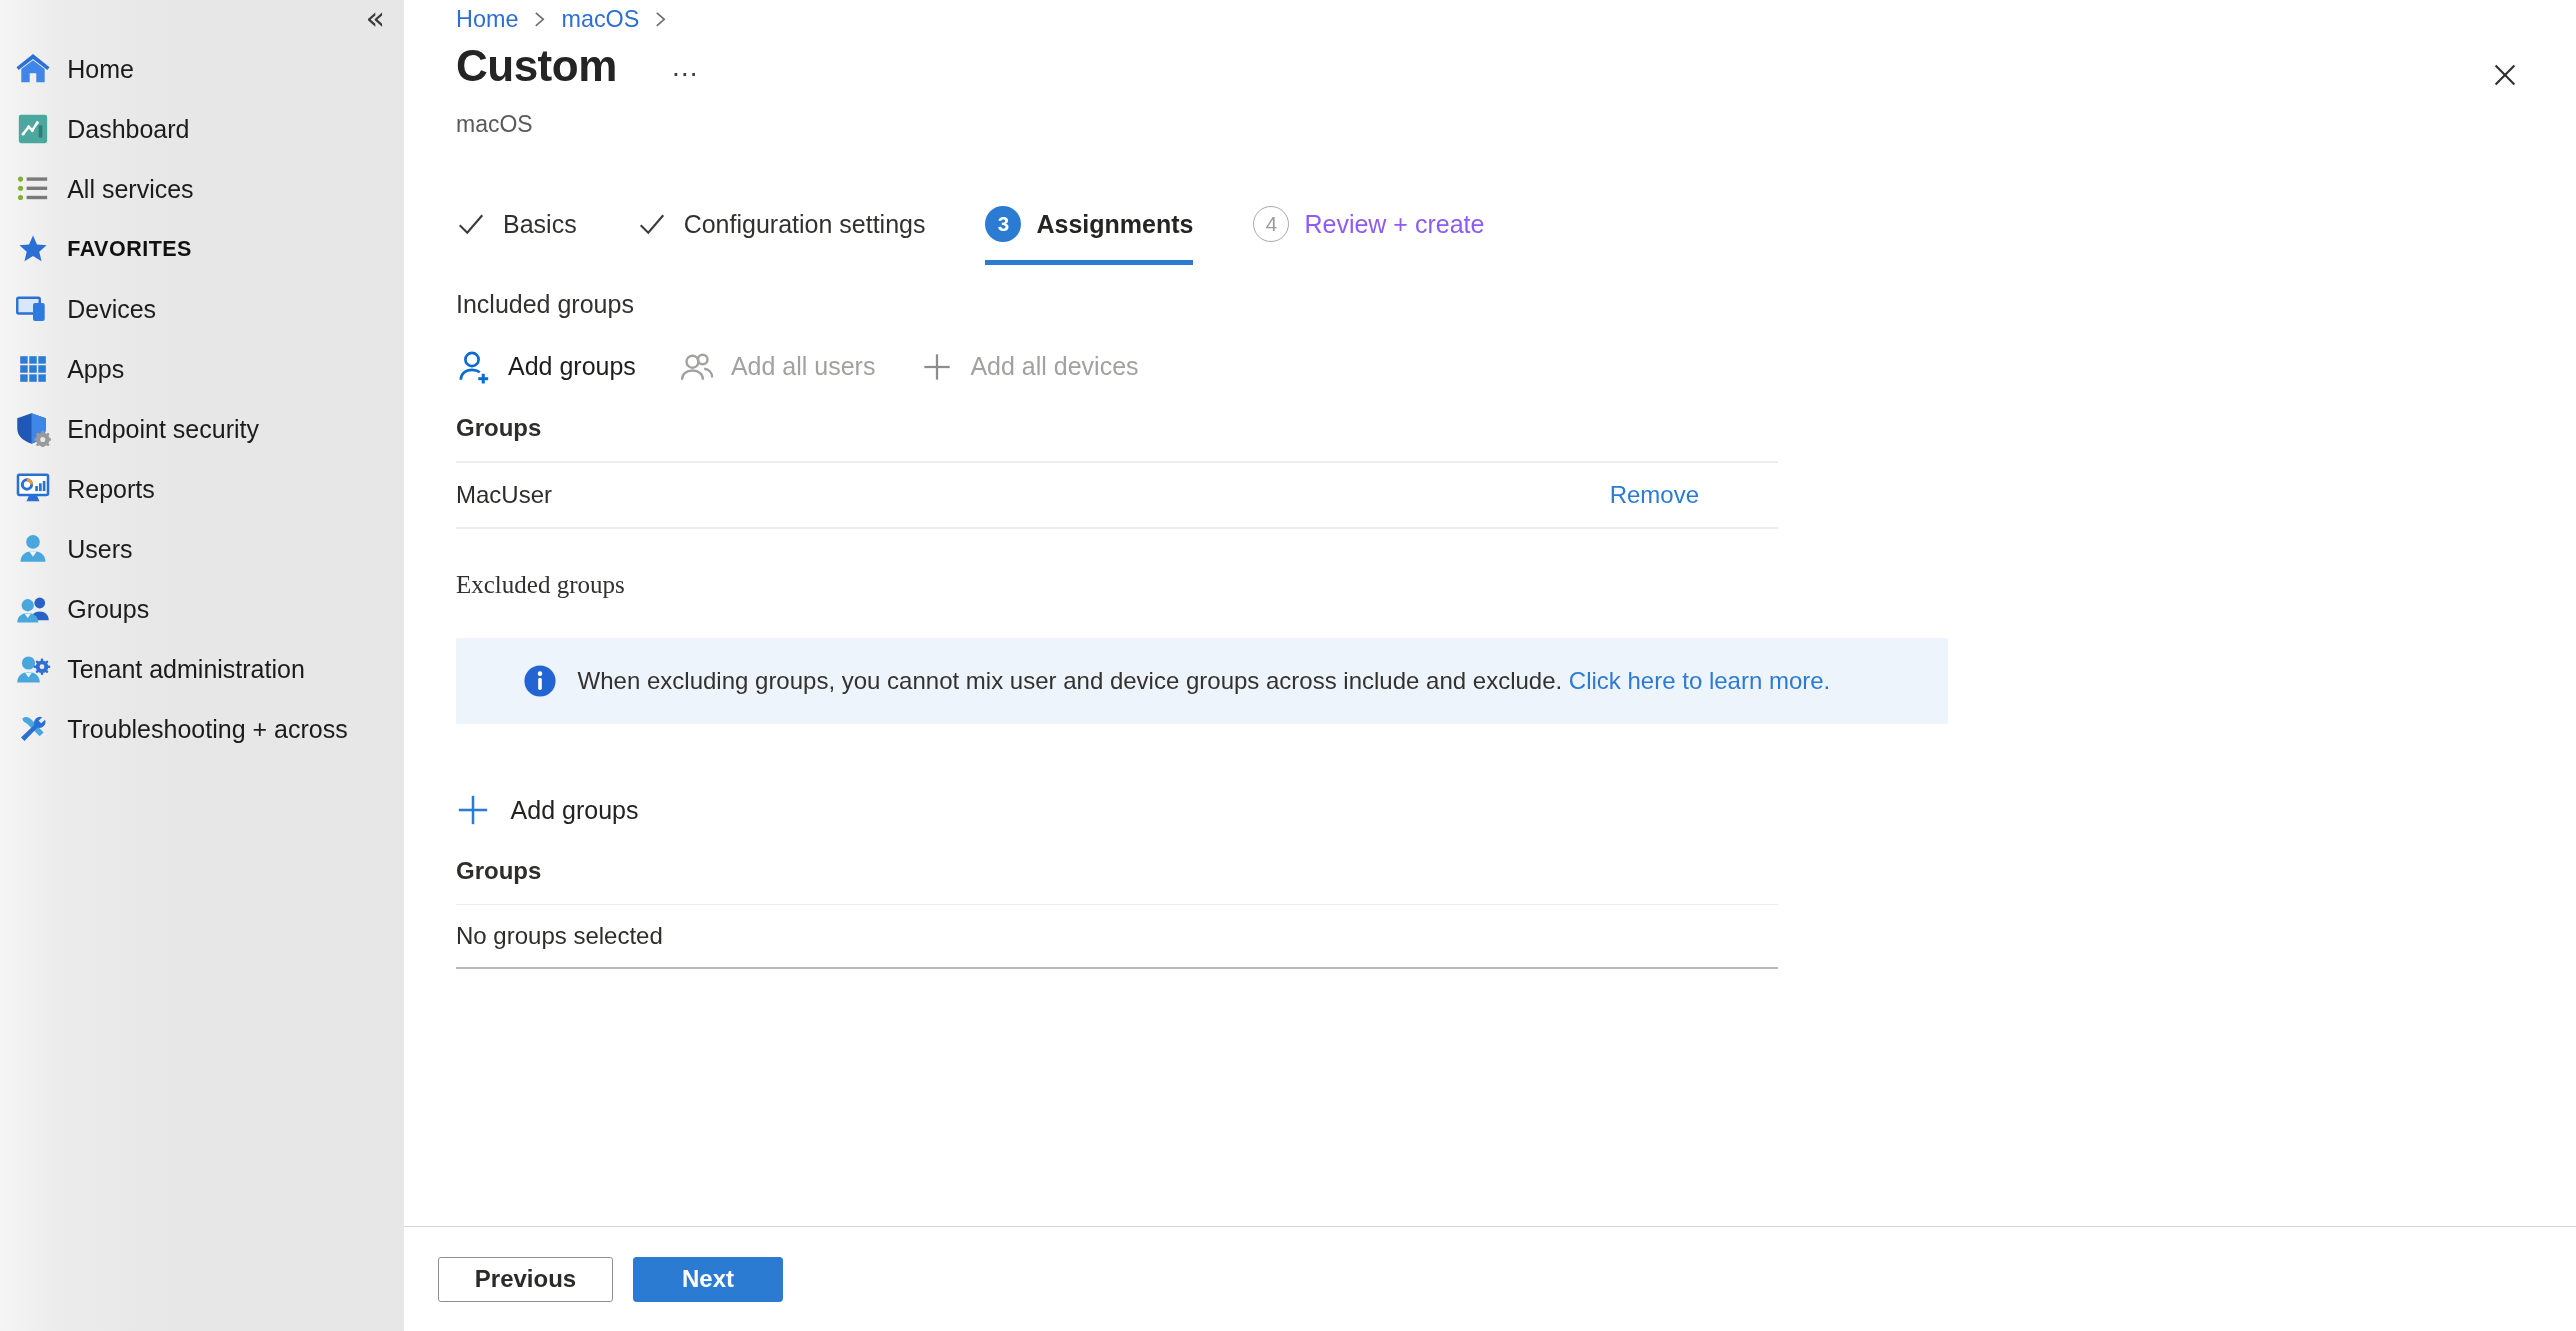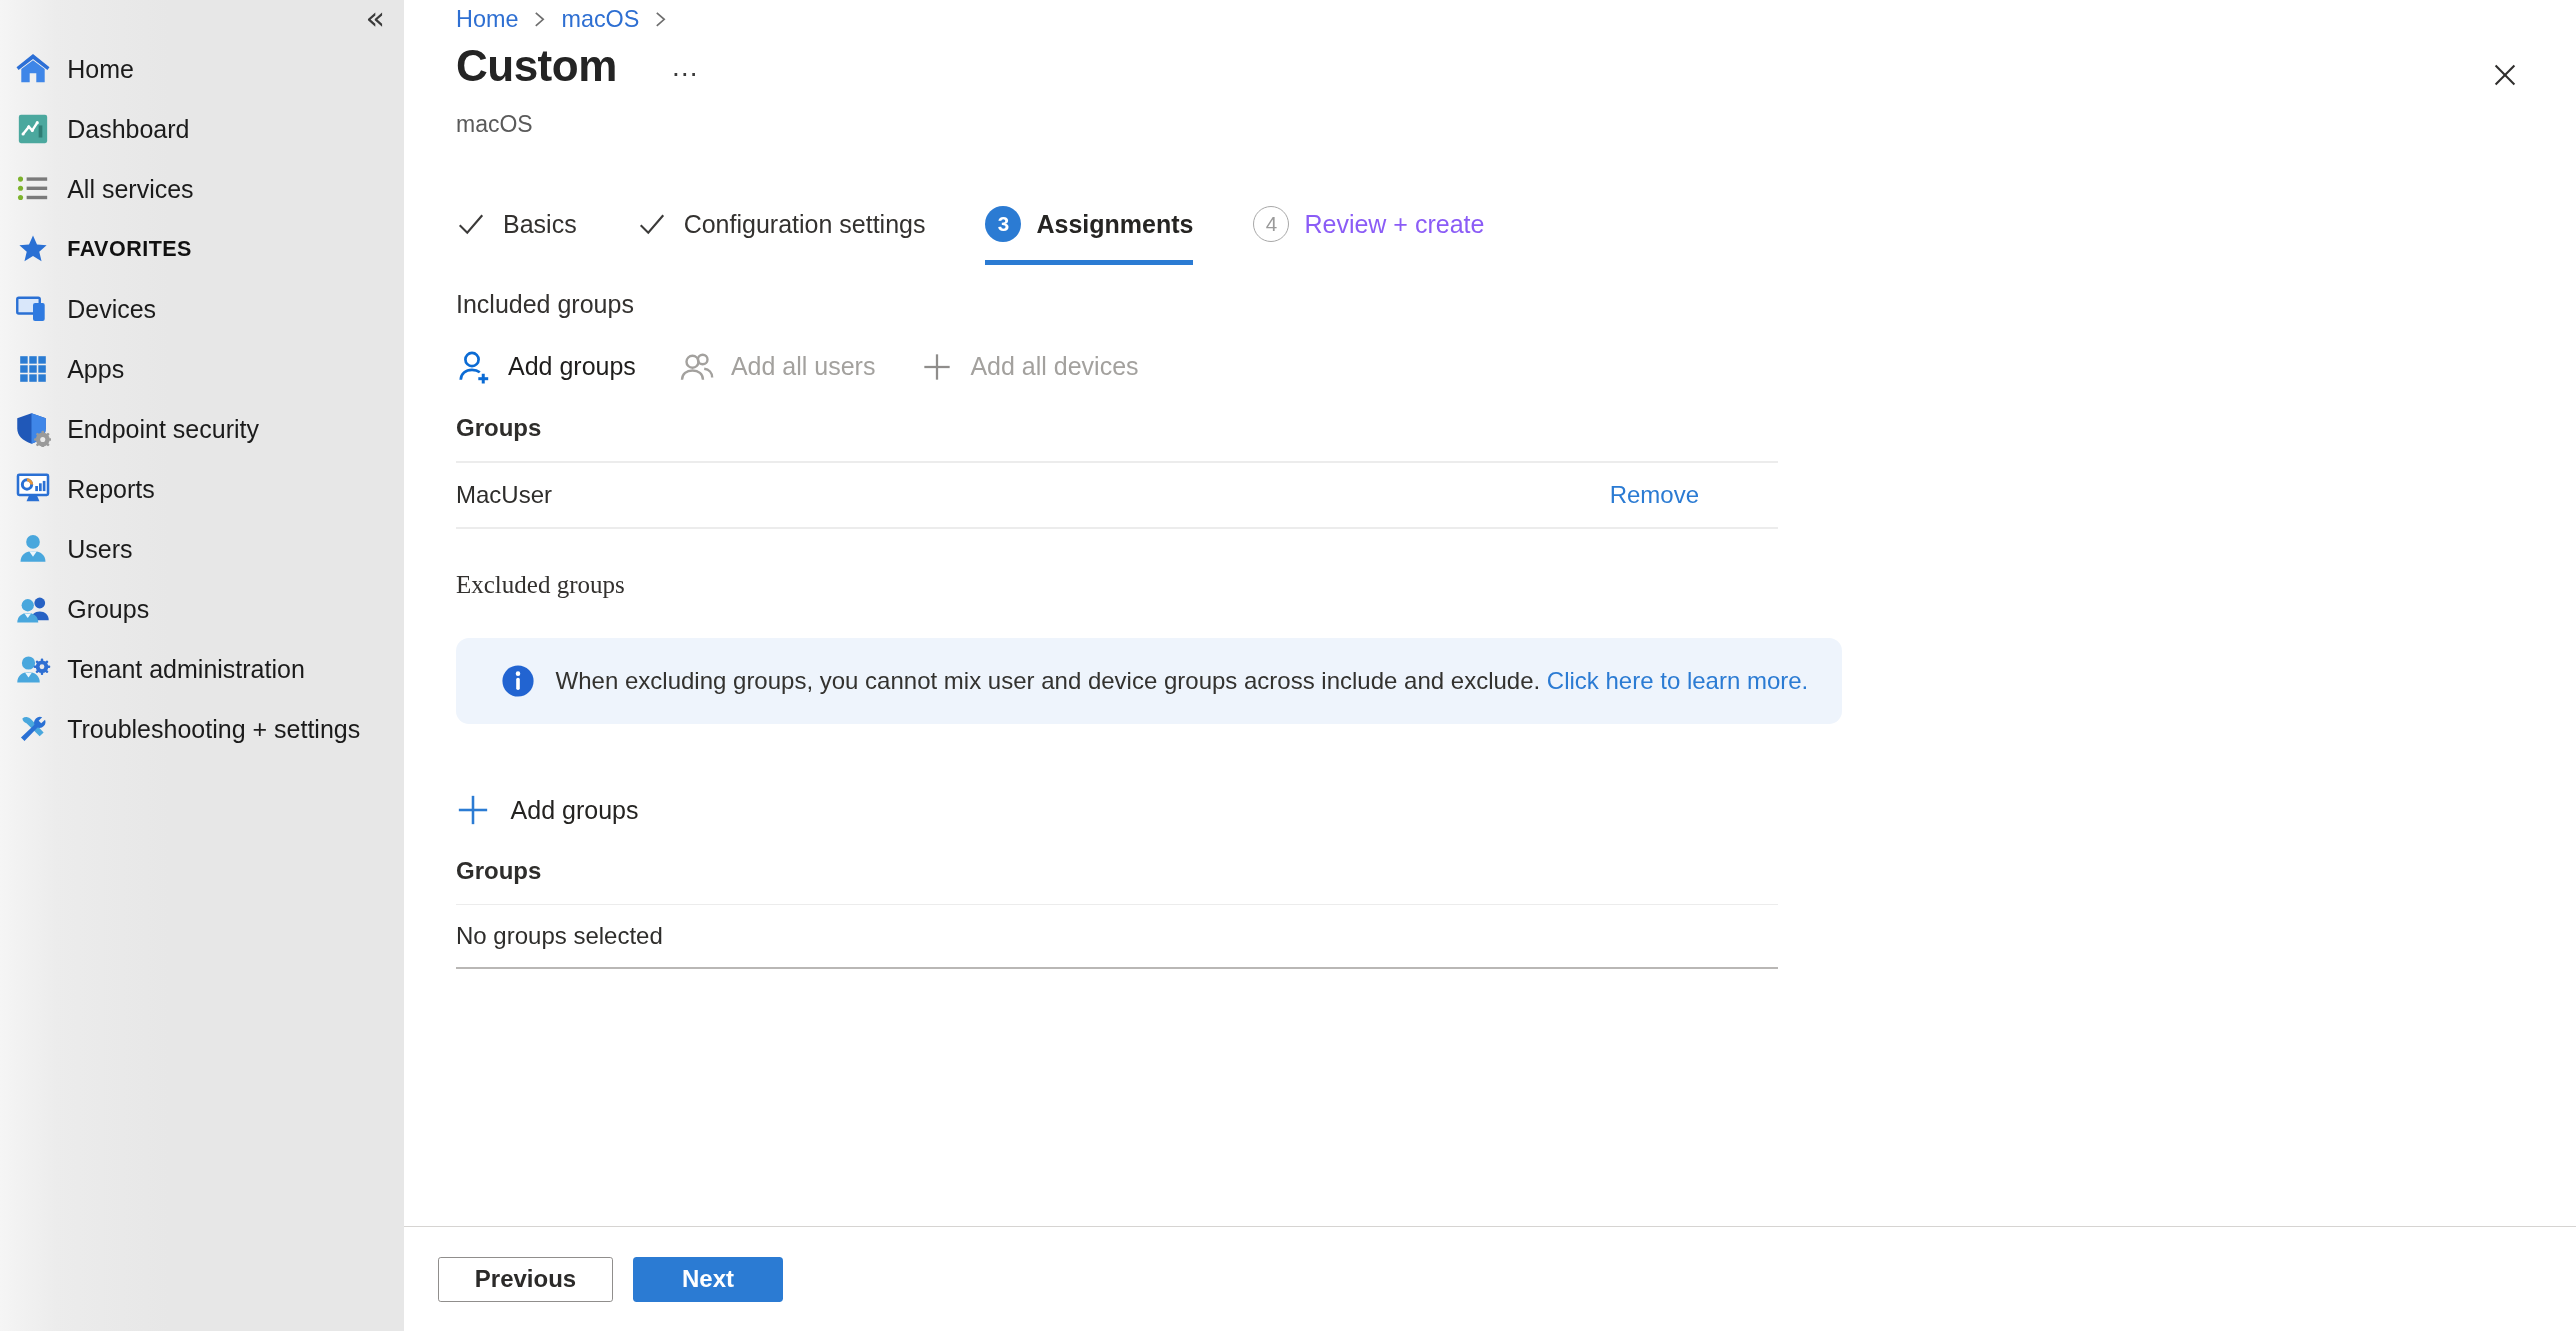--- a/index.html
+++ b/index.html
@@ -79,22 +79,22 @@
   .grp-table { margin-top: 26px; }
   .grp-header { font-size: 24px; font-weight: 700; color: #2e2d2b; padding-bottom: 19px; }
   .divider { height: 1.9px; background: #ececec; }
   .divider.dark { background: #b9b7b5; }
   .grp-row { display: flex; align-items: center; justify-content: space-between; height: 64px; gap: 48px; }
   .grp-name { font-size: 24px; color: #2e2d2b; }
   .remove-link { font-size: 24px; color: #2b7bd3; margin-right: 79px; cursor: pointer; text-decoration: none; }
   .grp-empty { display: flex; align-items: center; height: 62px; font-size: 24px; color: #2e2d2b; }
 
   .info-banner {
-    margin-top: 39px; width: 1386px; height: 86px; background: #eef4fc;
-    border-radius: 13px; display: flex; align-items: center; padding-left: 45px;
+    margin-top: 39px; width: 1492px; height: 86px; background: #eef4fc;
+    border-radius: 2px; display: flex; align-items: center; padding-left: 67px;
   }
   .info-icon { width: 34px; height: 34px; flex: 0 0 34px; margin-right: 20.6px; }
   .info-text { font-size: 24px; color: #33322f; }
   .info-link { color: #2b7bd3; cursor: pointer; text-decoration: none; }
 
   .add-row { display: flex; align-items: center; margin-top: 66px; height: 41px; cursor: pointer; }
   .add-row .a-icon { width: 34px; height: 34px; display: flex; align-items: center; justify-content: center; margin-right: 20.6px; }
   .add-row .a-label { font-size: 25px; color: #242321; }
 
   
@@ -279,21 +279,21 @@
         <span class="nav-label">Tenant administration</span>
       </div>
 
       <div class="nav-item">
         <span class="nav-icon">
           <svg width="34" height="34" viewBox="0 0 24 24">
             <path d="M4.5 4.5 a4.3 4.3 0 0 1 6 .5 l9 9.5 -2.8 2.6 -9.3-9.2 a4.3 4.3 0 0 1 -2.9-3.4 Z" fill="#49a7dd"></path>
             <path d="M20.5 5.5 a4.2 4.2 0 0 1 -5.3 5.5 L6 20.5 3.5 18 13 9 a4.2 4.2 0 0 1 5.5-5.3 L16 6.2 17.8 8 Z" fill="#2a70d4"></path>
           </svg>
         </span>
-        <span class="nav-label">Troubleshooting + settings</span>
+        <span class="nav-label">Troubleshooting + across</span>
       </div>
 
     </div>
   </div>
 
   <div class="main">
 
     <div class="breadcrumb">
       <a class="crumb-link">Home</a>
       <span class="crumb-sep">

